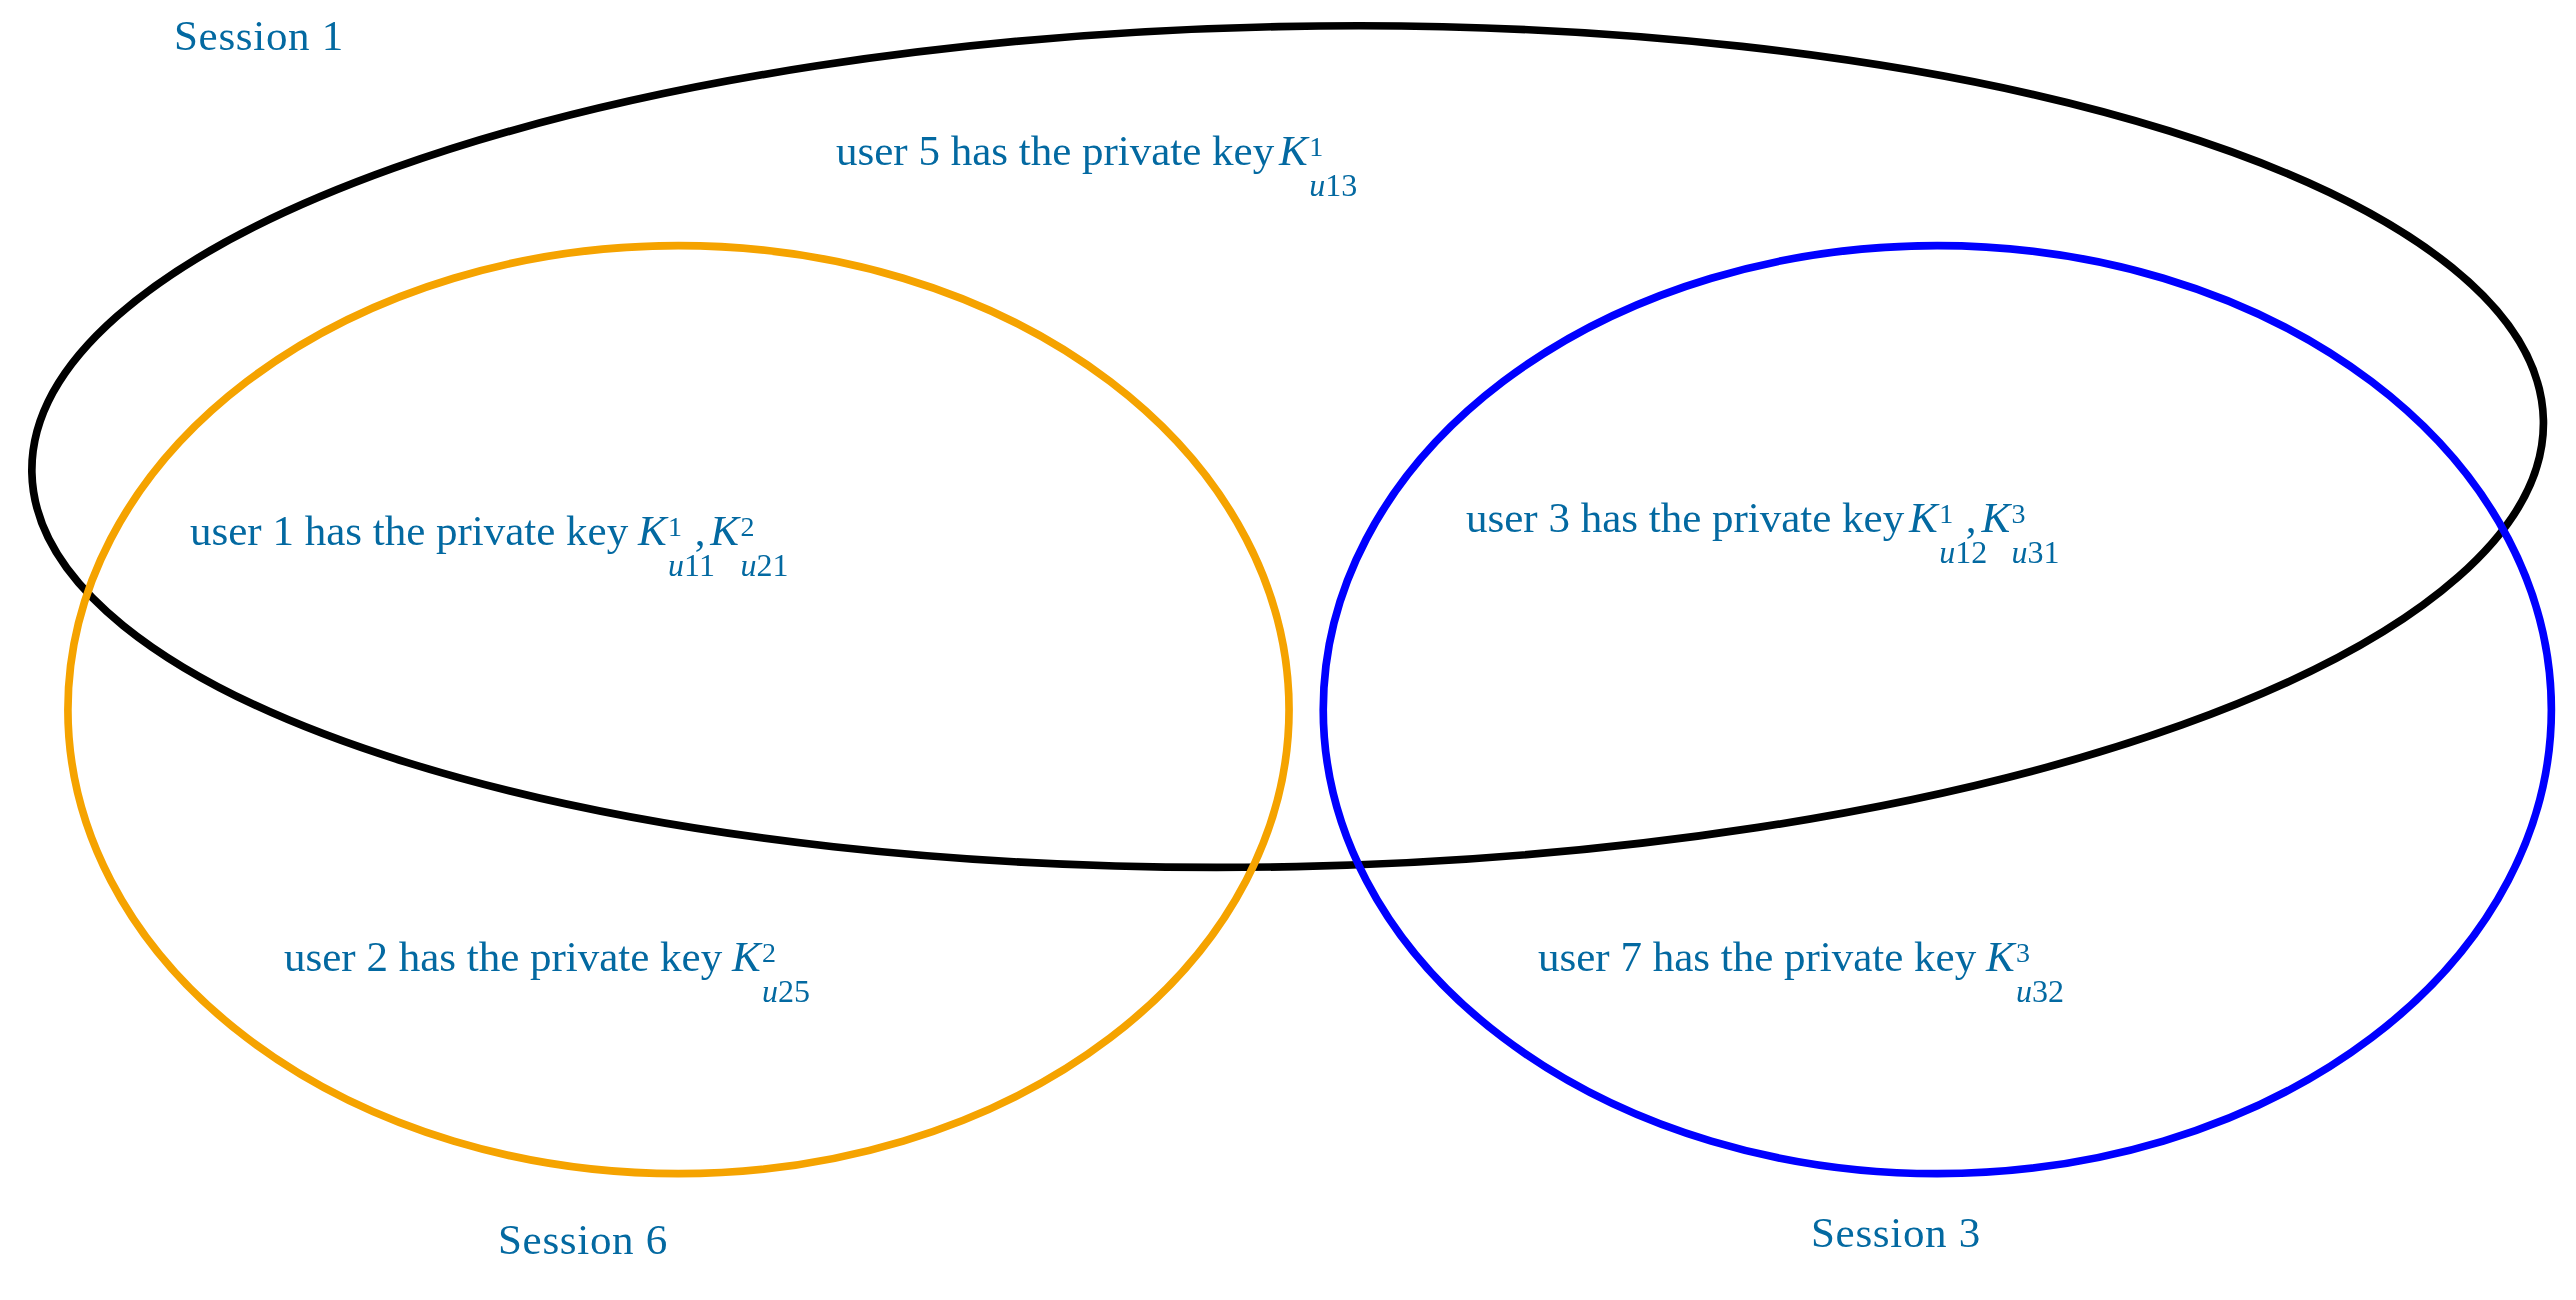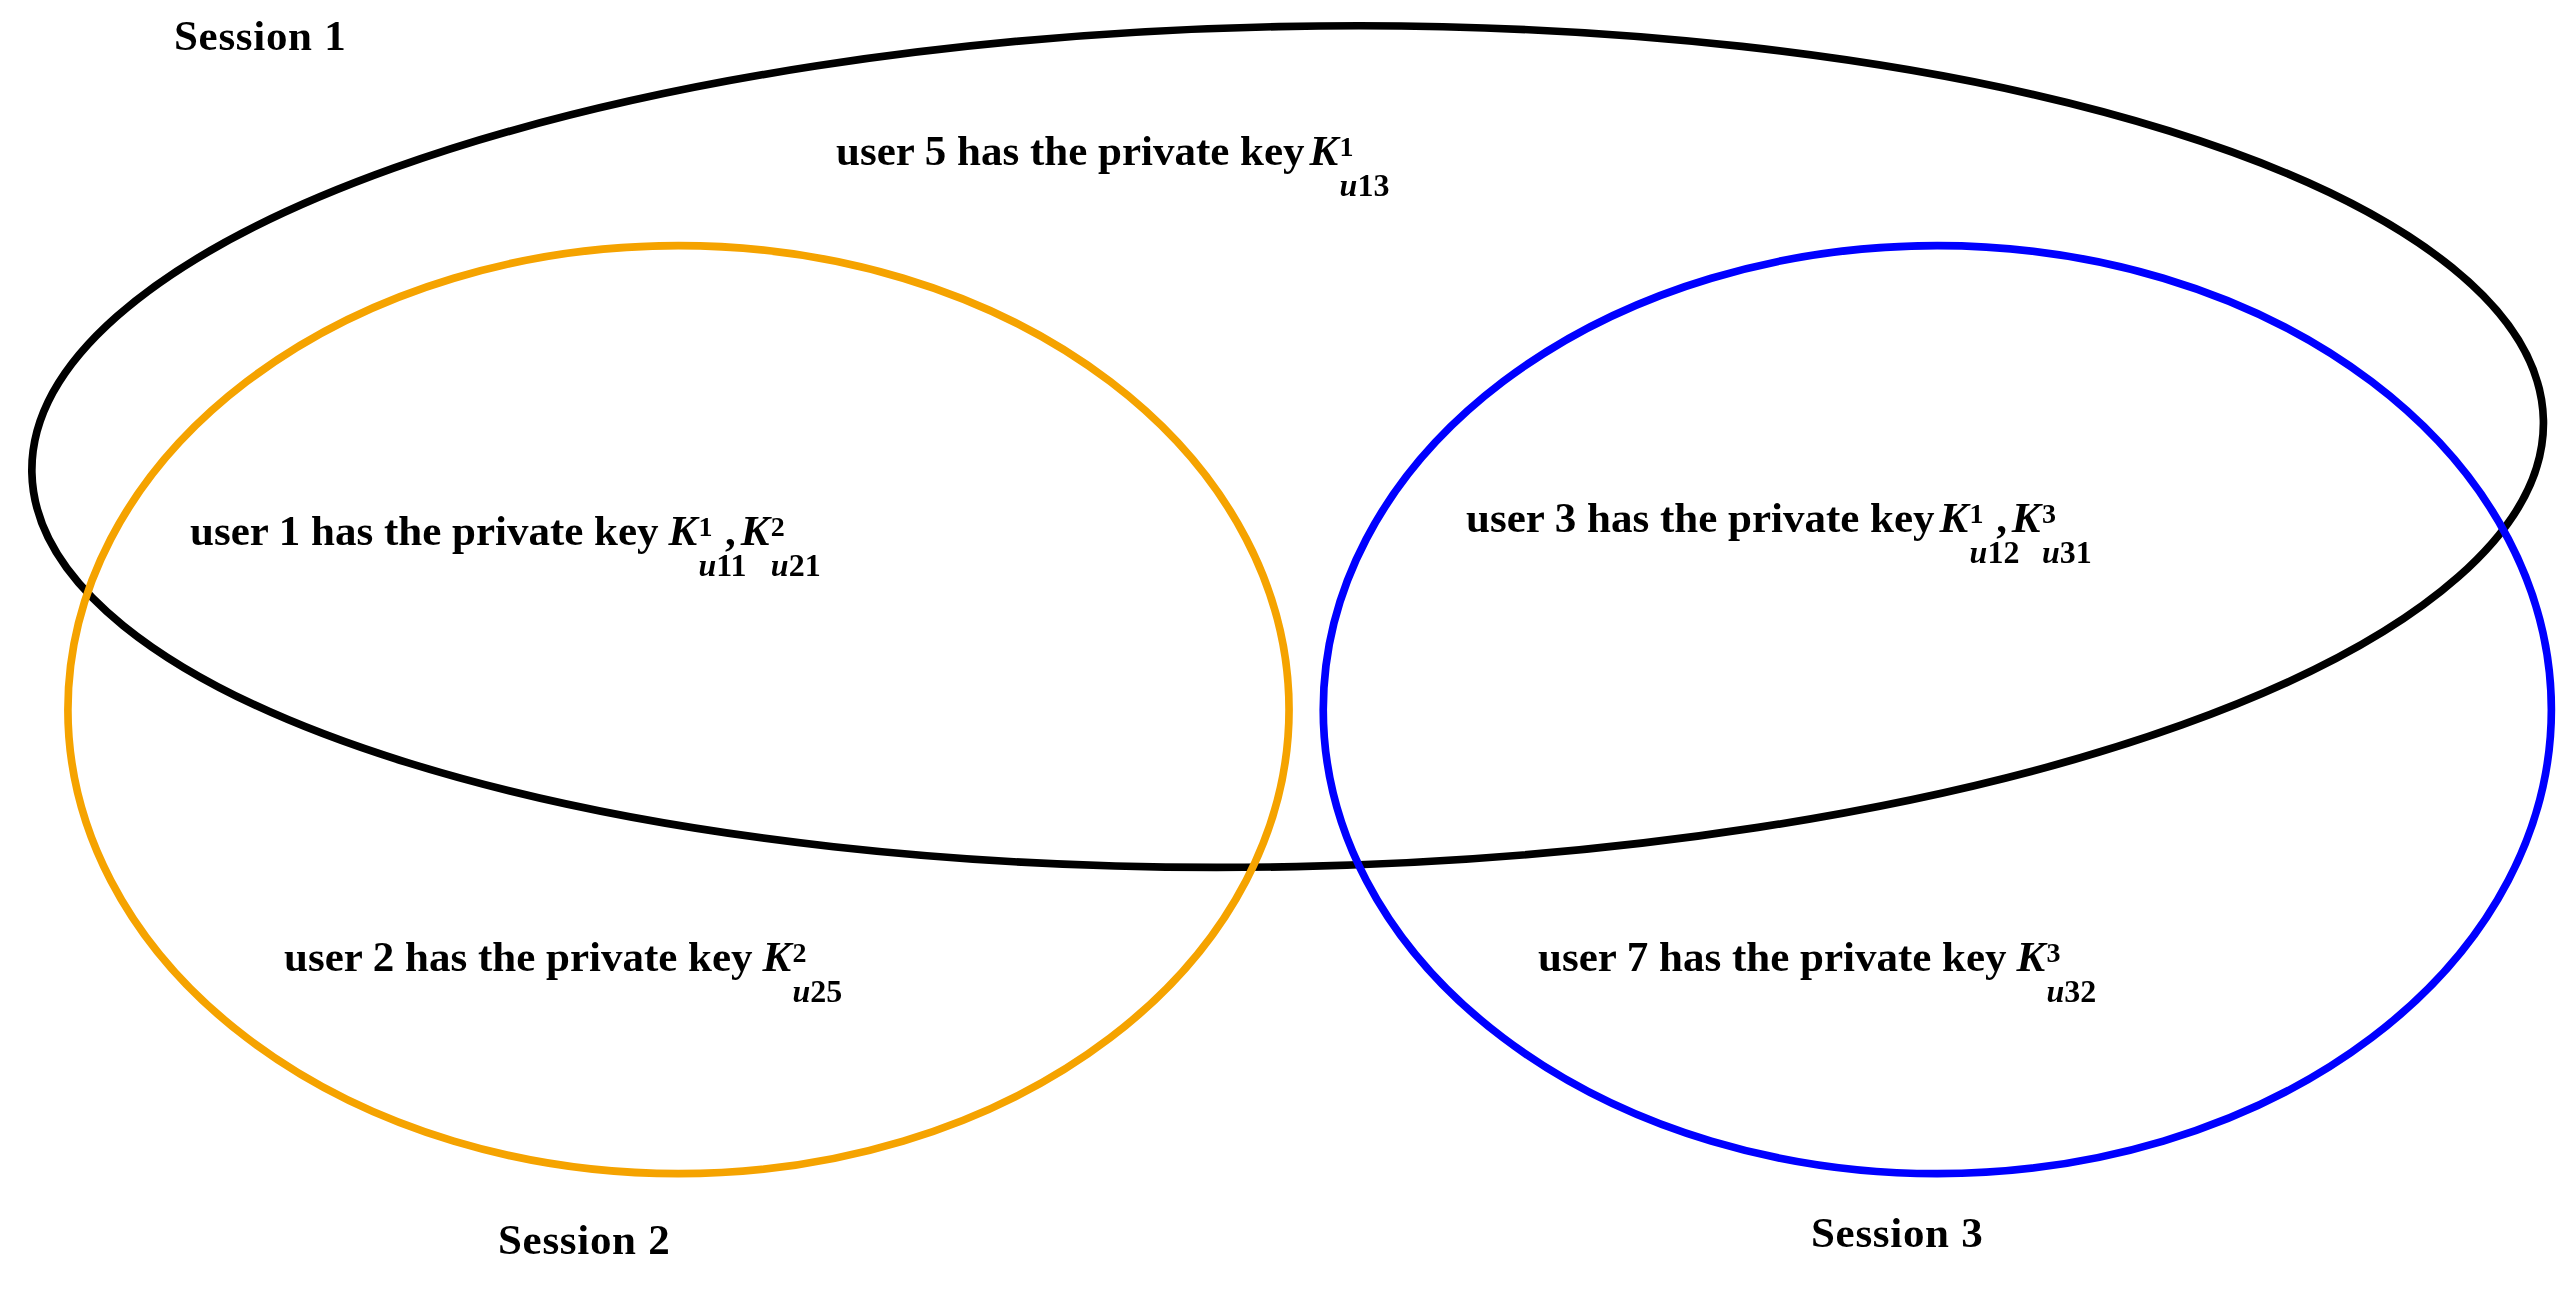--- a/index.html
+++ b/index.html
@@ -19,25 +19,24 @@
   }
   #venn-svg {
     position: absolute;
     left: 0;
     top: 0;
     width: 2576px;
     height: 1300px;
   }
   .label {
     position: absolute;
-    color: #000000;
+    color: #0369a1;
     white-space: nowrap;
     font-family: "Liberation Serif", "DejaVu Serif", serif;
     line-height: 1;
-    font-weight: bold;
   }
   .session-label {
     font-size: 43px;
     letter-spacing: 0.7px;
   }
   .key-label {
     font-size: 43px;
   }
   
   .mathvar {
@@ -81,21 +80,21 @@
     <ellipse id="ell-s1" cx="1845" cy="640" rx="1800" ry="602" transform="rotate(-1.2 1845 640)" fill="none" stroke="#000000" stroke-width="11"></ellipse>
     <ellipse id="ell-s2" cx="972" cy="1017" rx="875" ry="665" fill="none" stroke="#F5A300" stroke-width="11"></ellipse>
     <ellipse id="ell-s3" cx="2776" cy="1017" rx="880" ry="665" fill="none" stroke="#0000FF" stroke-width="11"></ellipse>
   </svg>
 
   <div class="label session-label" style="left:174px; top:14px;">
     <span>Session 1</span>
   </div>
 
   <div class="label session-label" style="left:498px; top:1218px;">
-    <span>Session 2</span>
+    <span>Session 6</span>
   </div>
 
   <div class="label session-label" style="left:1811px; top:1211px;">
     <span>Session 3</span>
   </div>
 
   <div class="label key-label" style="left:836px; top:129px;">
     <span>user 5 has the private key</span><span class="gap-xs"></span><span class="mathvar">K</span><span class="supsub"><span class="sup">1</span><span class="sub"><span class="mathvar">u</span><span class="digits">13</span></span></span>
   </div>
 

